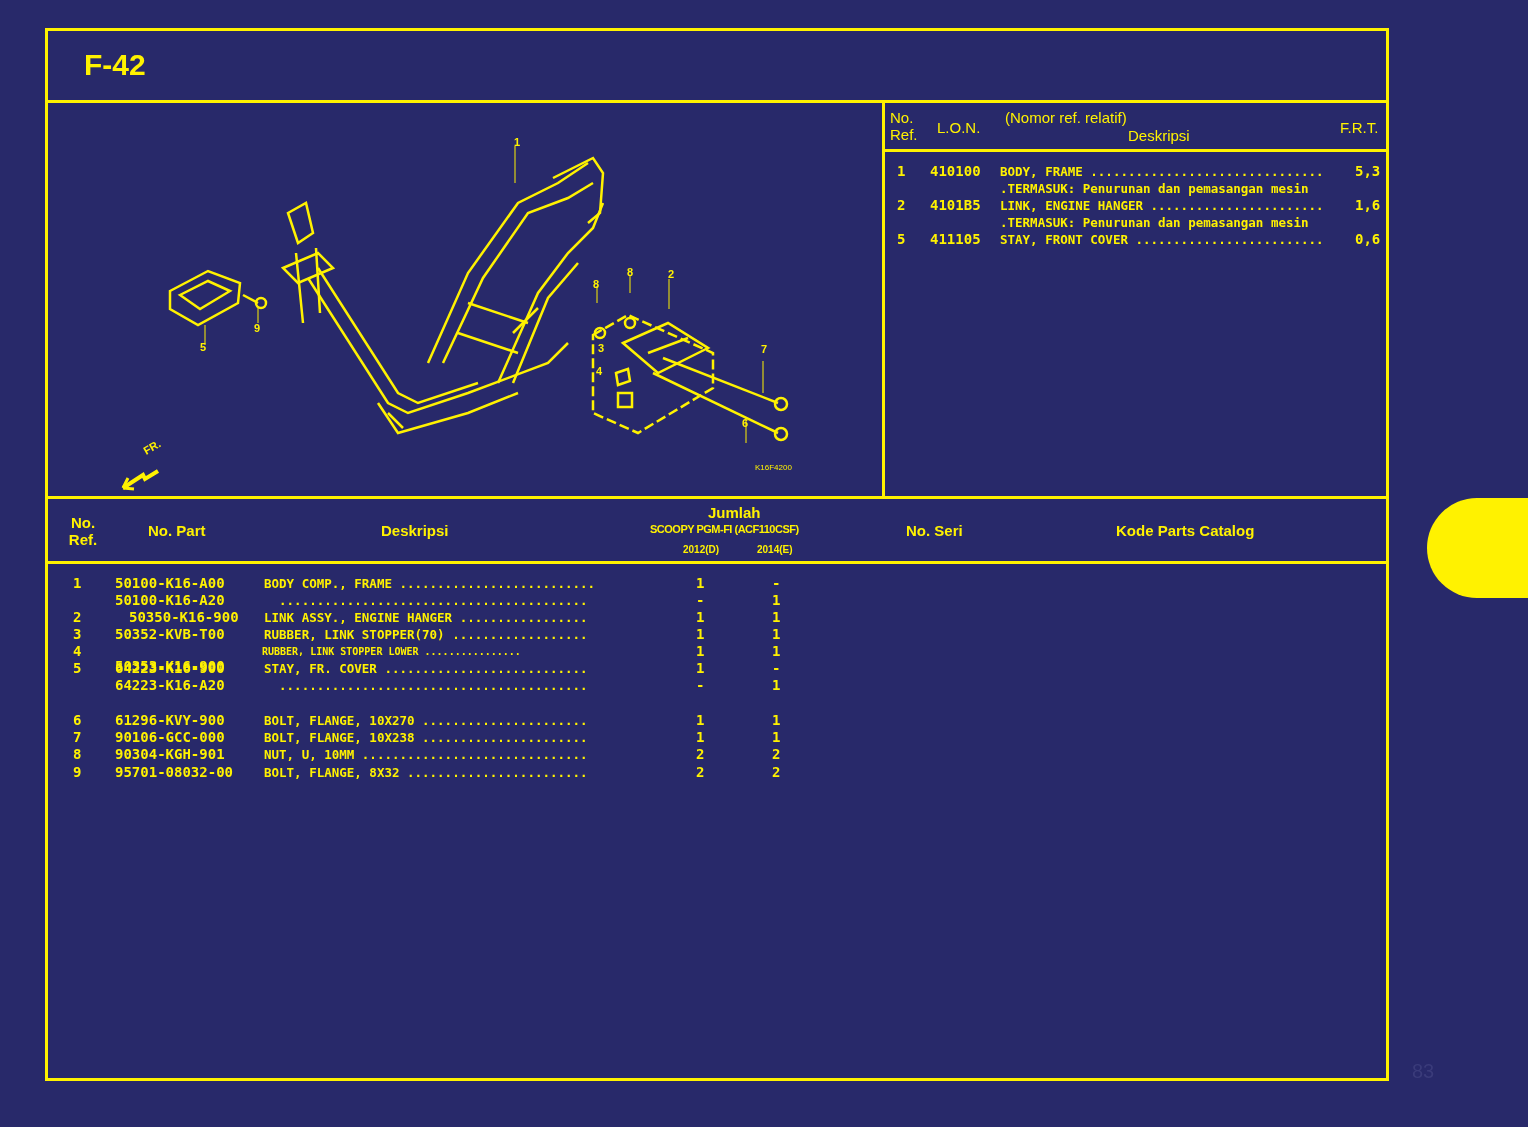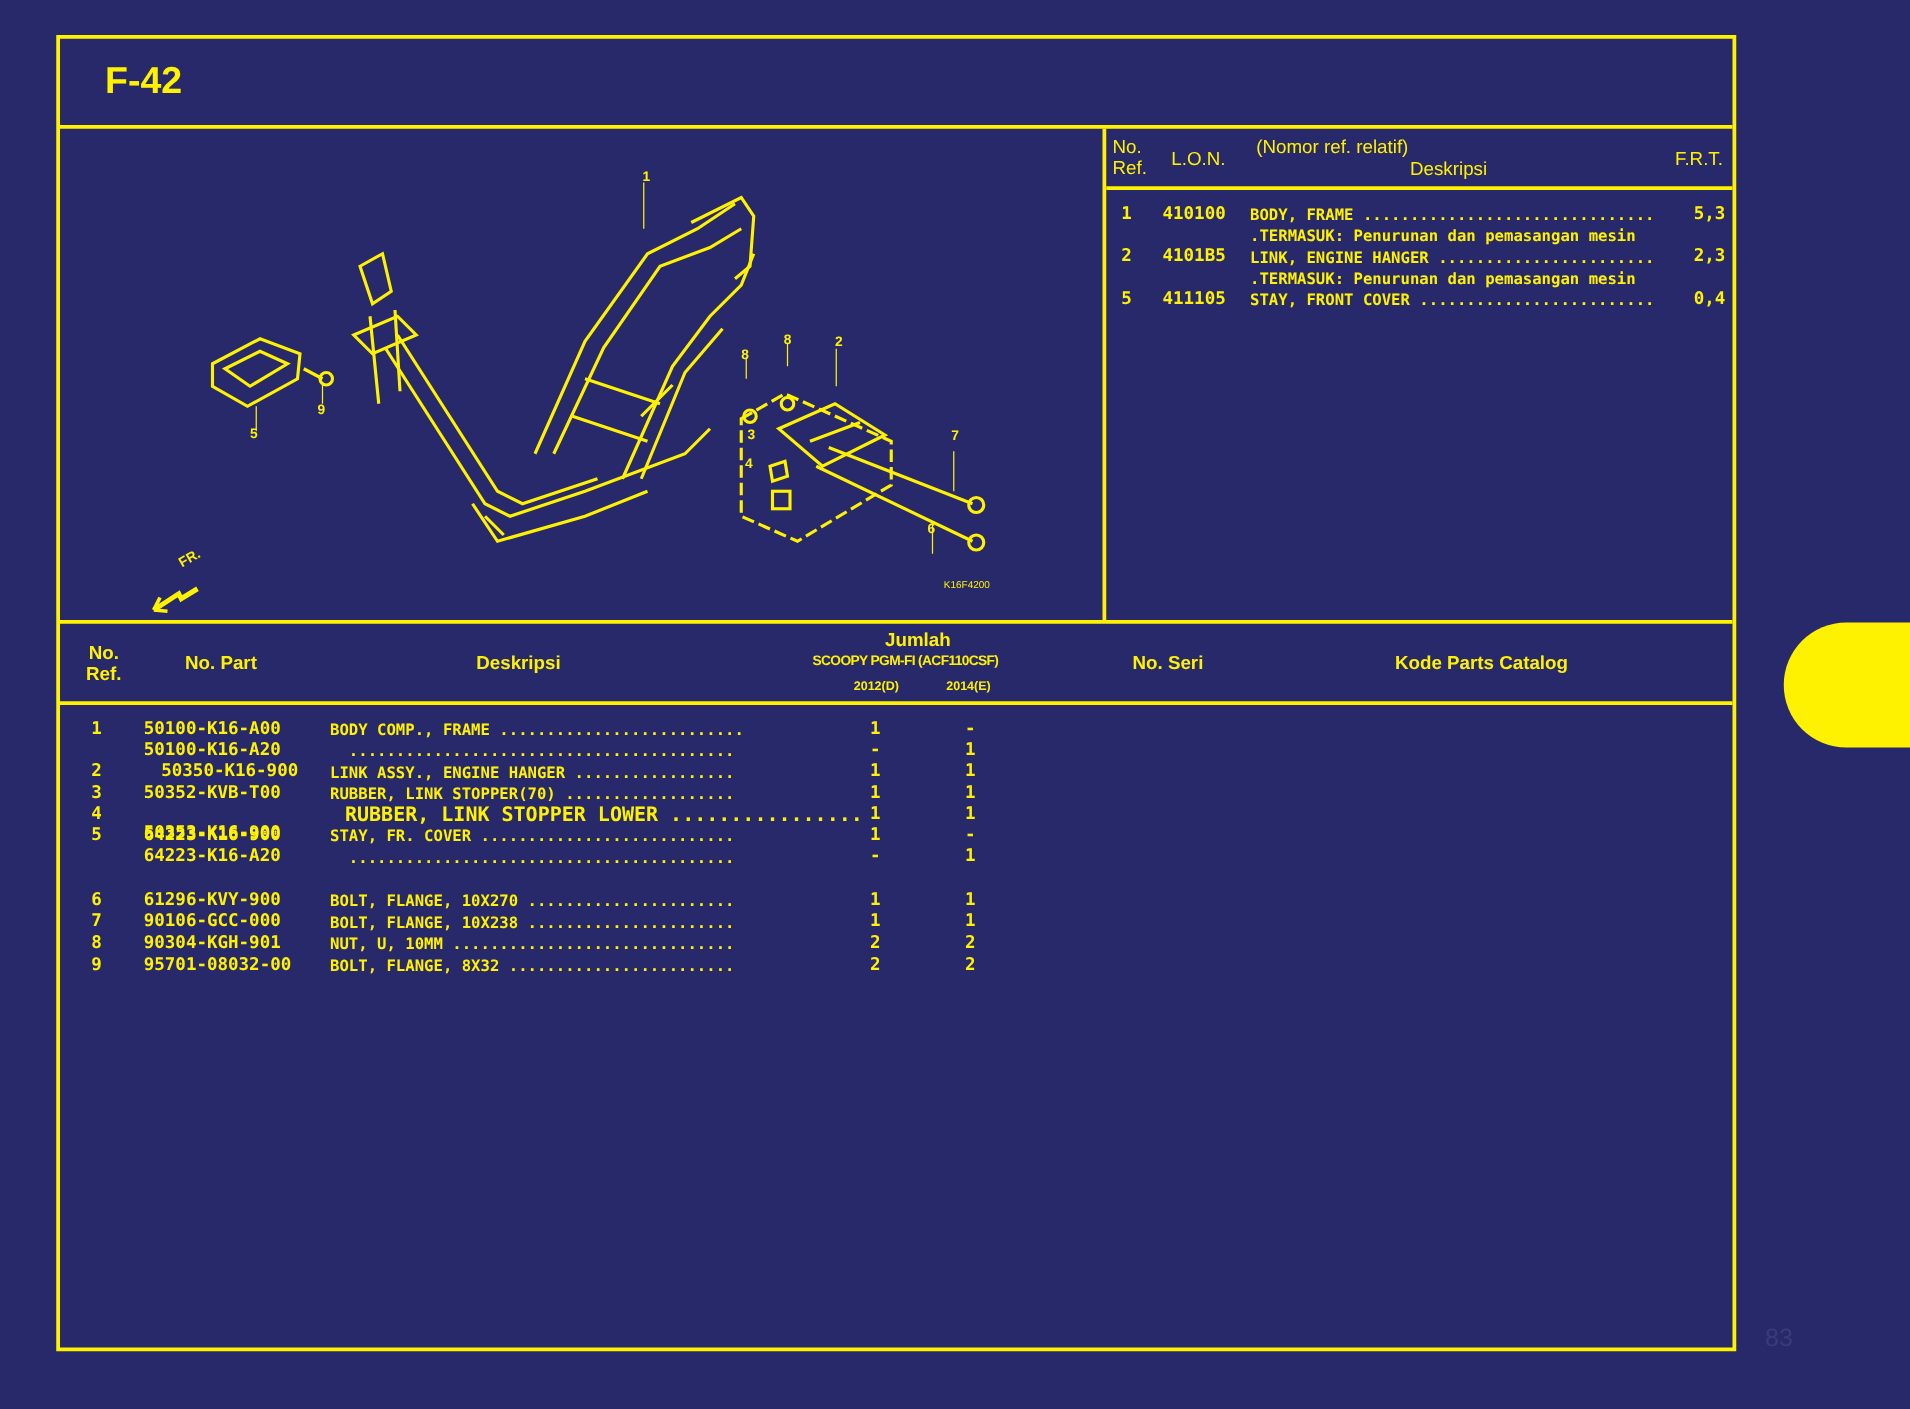--- a/index.html
+++ b/index.html
@@ -117,30 +117,30 @@
       <span class="cell" style="left:115px;font-size:12.5px;">BODY, FRAME ...............................</span>
       <span class="cell" style="left:470px;">5,3</span>
     </div>
     <div class="row mono" style="top:77px;left:0;width:501px;">
       <span class="cell" style="left:115px;font-size:12.5px;">.TERMASUK: Penurunan dan pemasangan mesin</span>
     </div>
     <div class="row mono" style="top:94px;left:0;width:501px;">
       <span class="cell" style="left:12px;">2</span>
       <span class="cell" style="left:45px;">4101B5</span>
       <span class="cell" style="left:115px;font-size:12.5px;">LINK, ENGINE HANGER .......................</span>
-      <span class="cell" style="left:470px;">2,3</span>
+      <span class="cell" style="left:470px;">1,6</span>
     </div>
     <div class="row mono" style="top:111px;left:0;width:501px;">
       <span class="cell" style="left:115px;font-size:12.5px;">.TERMASUK: Penurunan dan pemasangan mesin</span>
     </div>
     <div class="row mono" style="top:128px;left:0;width:501px;">
       <span class="cell" style="left:12px;">5</span>
       <span class="cell" style="left:45px;">411105</span>
       <span class="cell" style="left:115px;font-size:12.5px;">STAY, FRONT COVER .........................</span>
-      <span class="cell" style="left:470px;">0,4</span>
+      <span class="cell" style="left:470px;">0,6</span>
     </div>
   </div>
 
   <div class="hline" style="left:0;top:465px;width:1338px;"></div>
 
   <div style="position:absolute;left:0;top:468px;width:1338px;height:62px;">
     <div class="hdr" style="left:18px;top:15px;width:34px;text-align:center;">No. Ref.</div>
     <div class="hdr" style="left:100px;top:23px;">No. Part</div>
     <div class="hdr" style="left:333px;top:23px;">Deskripsi</div>
     <div class="hdr" style="left:660px;top:5px;">Jumlah</div>
@@ -177,21 +177,21 @@
     <div class="row mono" style="top:51px;">
       <span class="cell" style="left:25px;">3</span>
       <span class="cell" style="left:67px;">50352-KVB-T00</span>
       <span class="cell" style="left:216px;font-size:12.5px;">RUBBER, LINK STOPPER(70) ..................</span>
       <span class="cell" style="left:648px;">1</span>
       <span class="cell" style="left:724px;">1</span>
     </div>
     <div class="row mono" style="top:68px;">
       <span class="cell" style="left:25px;">4</span>
       <span class="cell" style="left:67px;margin-top:15px;">50353-K16-900</span>
-      <span class="cell" style="left:228px;font-size:16px;">RUBBER, LINK STOPPER LOWER ................</span>
+      <span class="cell" style="left:214px;font-size:10px;">RUBBER, LINK STOPPER LOWER ................</span>
       <span class="cell" style="left:648px;">1</span>
       <span class="cell" style="left:724px;">1</span>
     </div>
     <div class="row mono" style="top:85px;">
       <span class="cell" style="left:25px;">5</span>
       <span class="cell" style="left:67px;">64223-K16-900</span>
       <span class="cell" style="left:216px;font-size:12.5px;">STAY, FR. COVER ...........................</span>
       <span class="cell" style="left:648px;">1</span>
       <span class="cell" style="left:724px;">-</span>
     </div>

